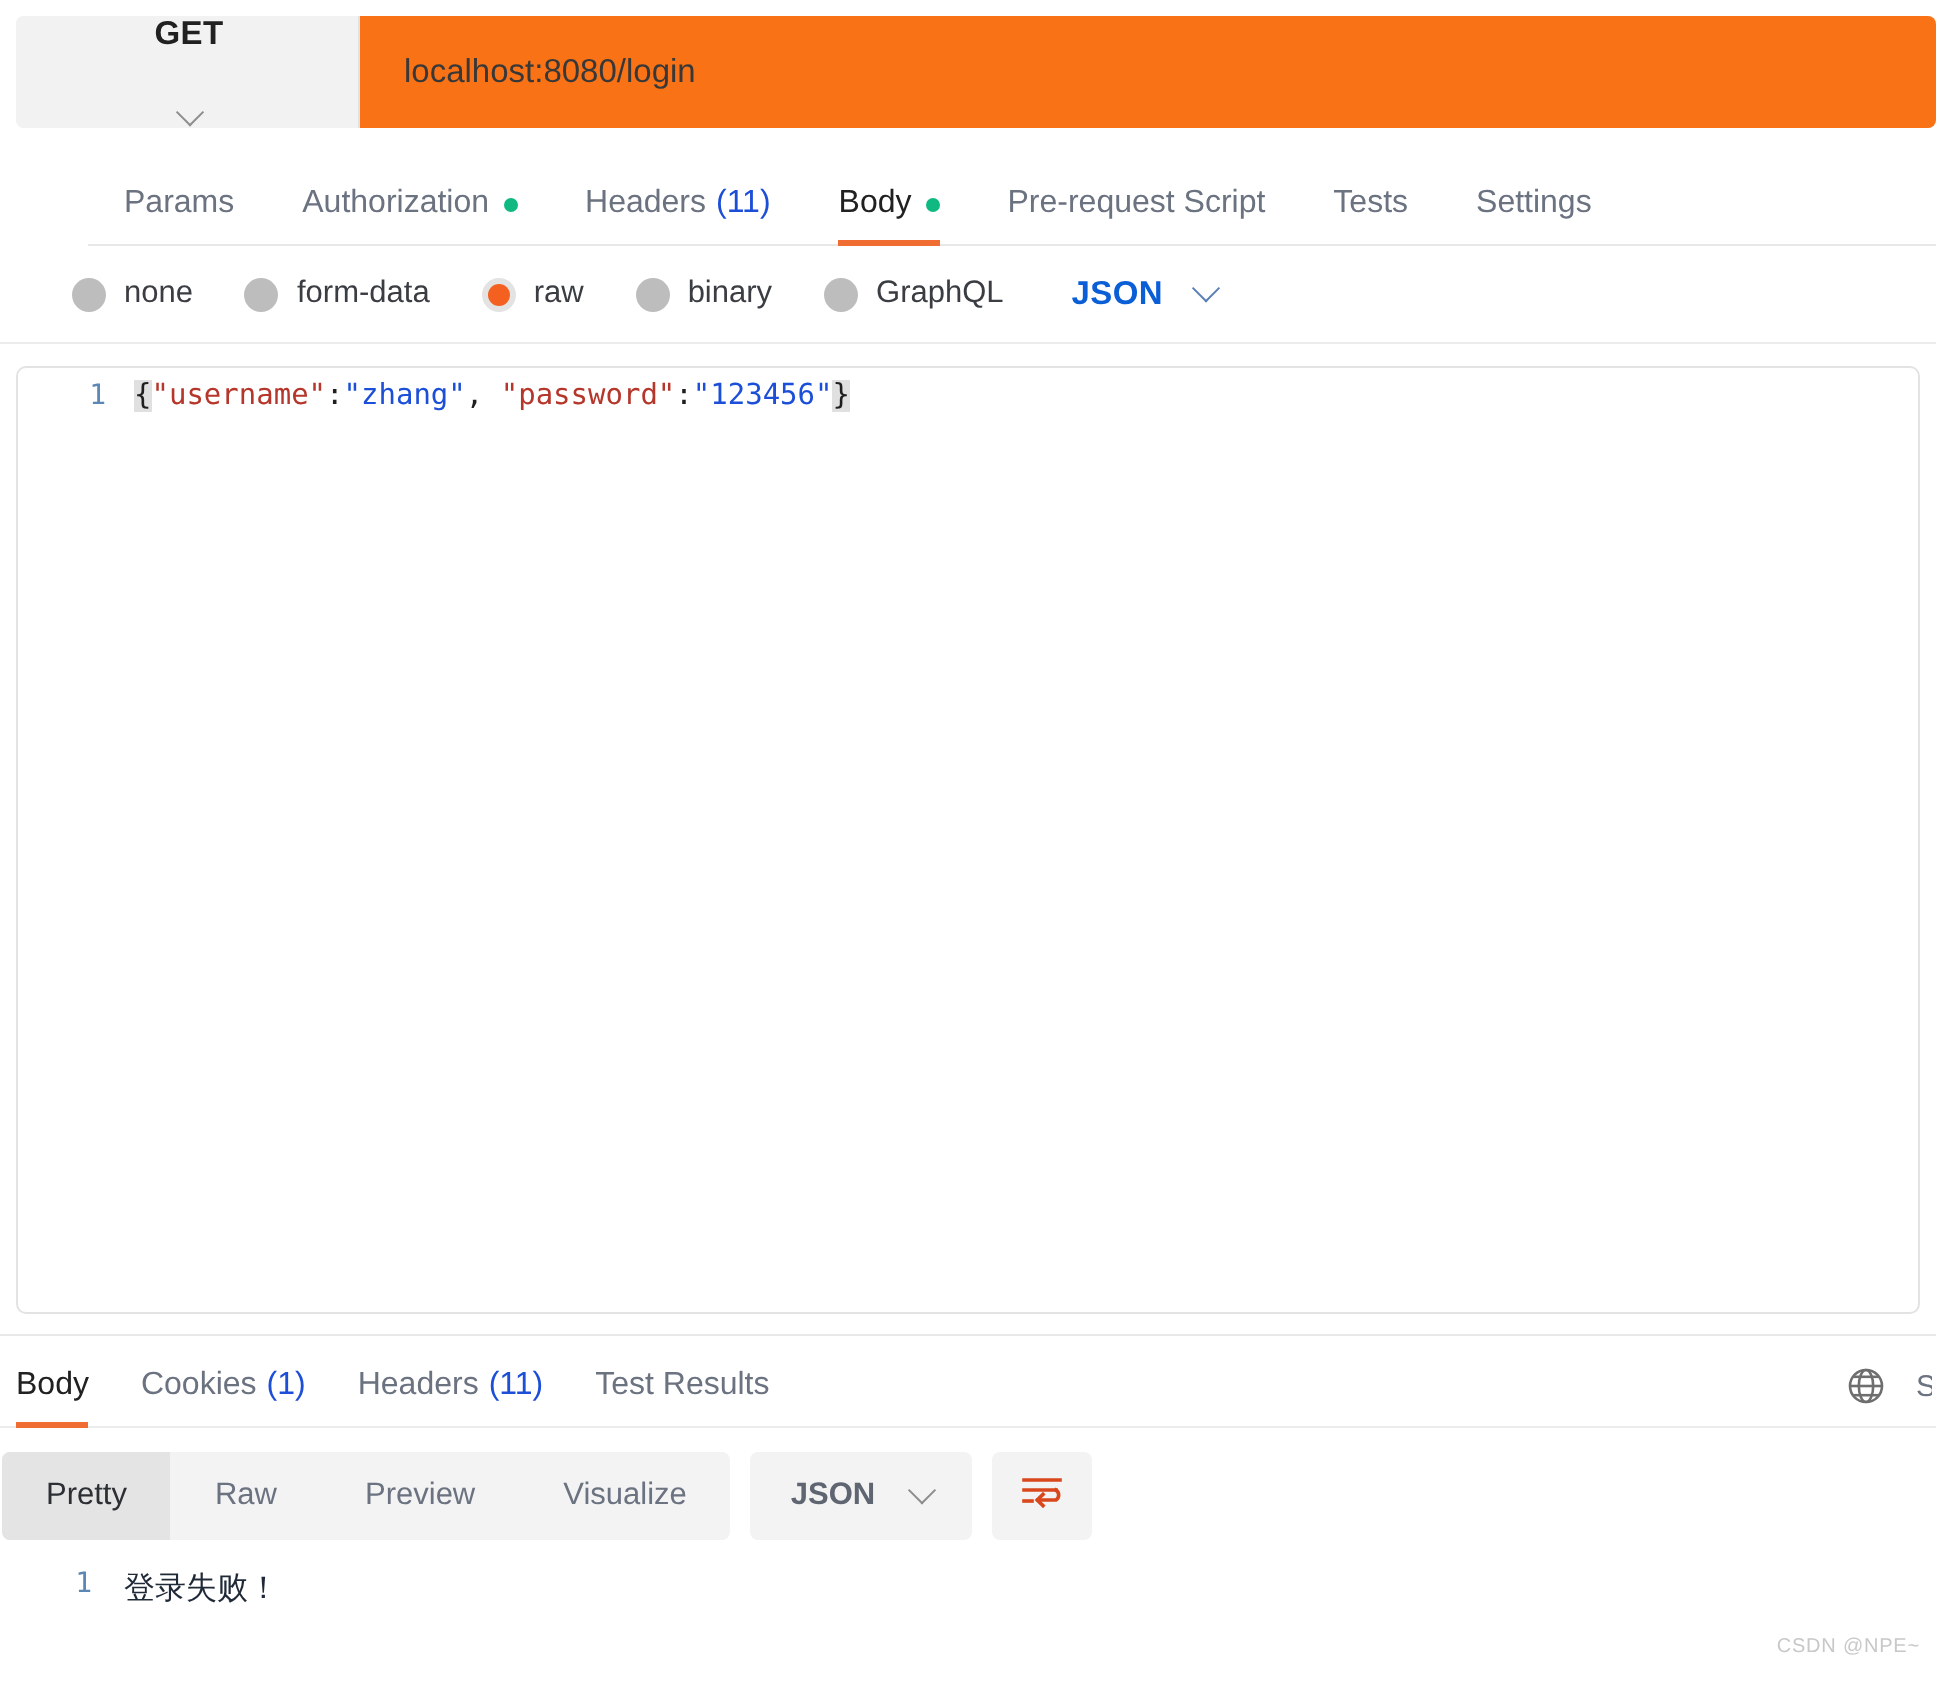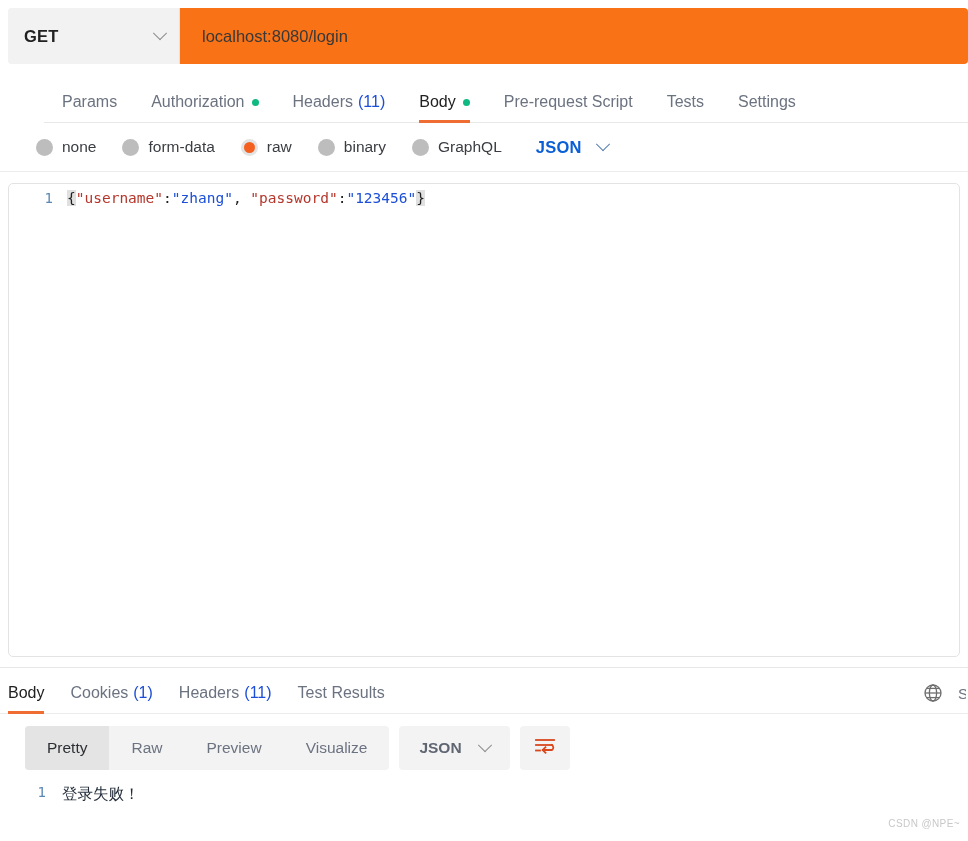--- a/index.html
+++ b/index.html
@@ -29,20 +29,21 @@
   .method-select {
     width: 172px;
     display: flex;
     align-items: center;
     justify-content: space-between;
     padding: 0 14px 0 16px;
     background: #f2f2f2;
     border-right: 1px solid #e2e2e2;
     box-sizing: border-box;
     cursor: pointer;
+    flex-direction: column;
   }
   .method-label {
     font-size: 16.5px;
     font-weight: bold;
     color: #212121;
     letter-spacing: .2px;
   }
   .chev {
     display: inline-block;
     width: 9px;
@@ -226,21 +227,21 @@
     color: #6b7280;
     overflow: hidden;
     width: 8px;
     white-space: nowrap;
   }
 
   
   .resp-toolbar {
     display: flex;
     align-items: center;
-    padding: 12px 0 0 25px;
+    padding: 12px 0 0 1px;
     gap: 10px;
   }
   .seg-group {
     display: flex;
     background: #f3f3f3;
     border-radius: 4px;
     overflow: hidden;
     height: 44px;
   }
   .seg {

